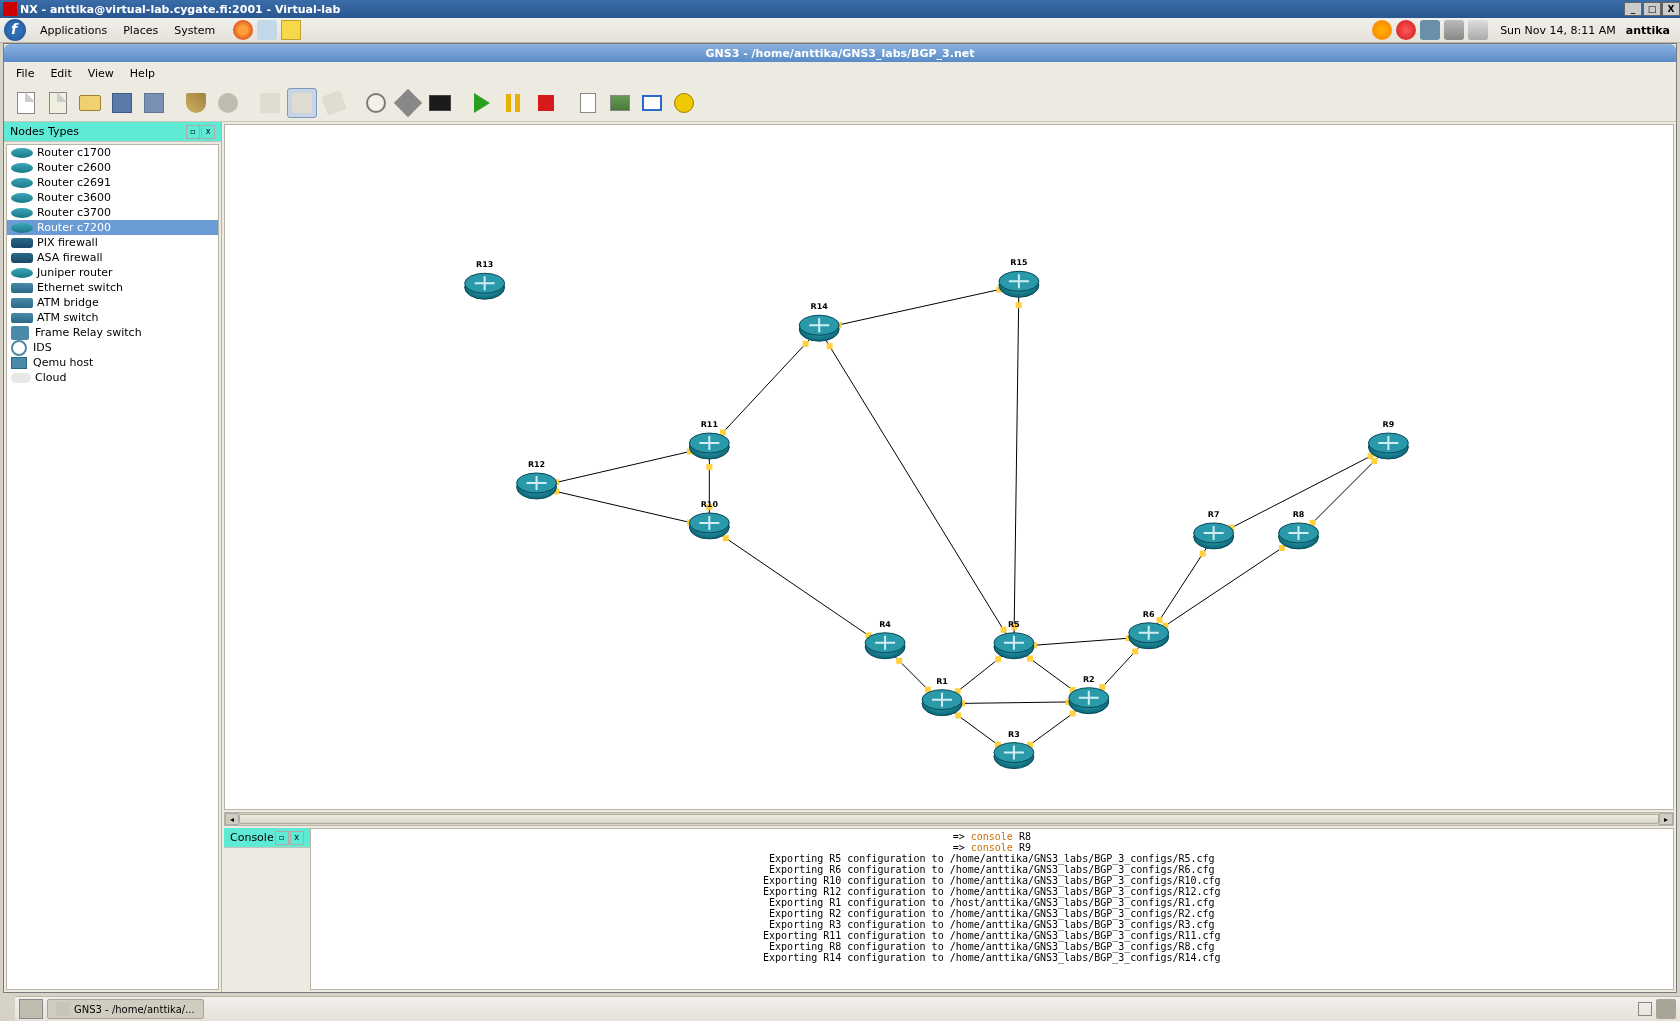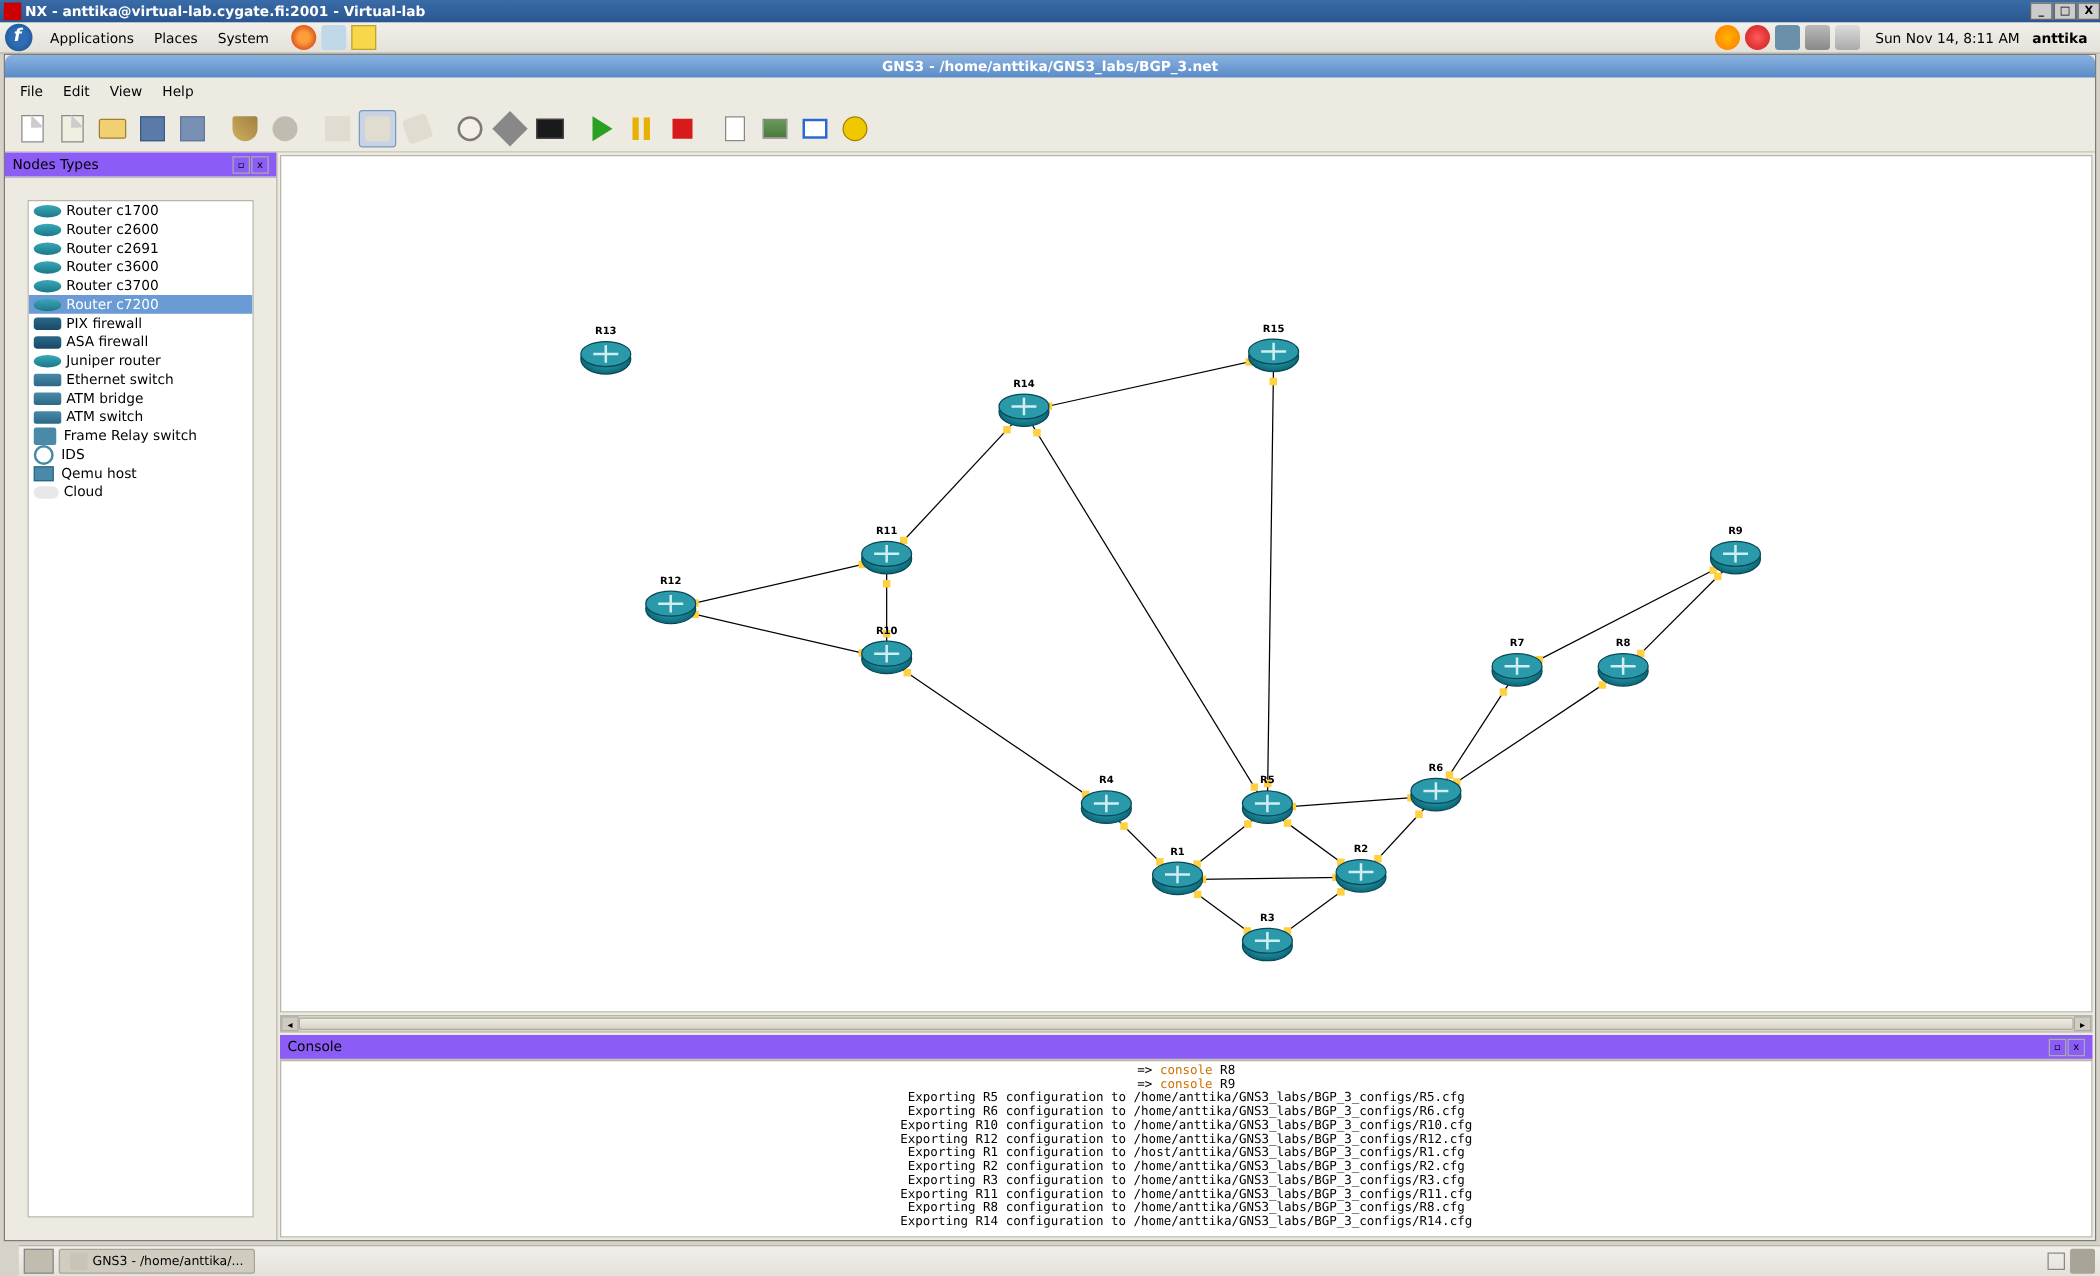--- a/index.html
+++ b/index.html
@@ -59,45 +59,45 @@
 .doc-icon { width: 16px; height: 20px; background: #fff; border: 1px solid #888; }
 .img-icon { width: 20px; height: 16px; background: linear-gradient(#6a9a5a,#4a7a3a); border:1px solid #888; }
 .rect-icon { width: 20px; height: 16px; border: 2px solid #2a6ad0; background: #fff; }
 .circle-y-icon { width: 20px; height: 20px; border-radius: 50%; background: #f0c800; border: 1px solid #a08000; }
 
 
 .gns3-main { flex: 1; display: flex; min-height: 0; }
 
 
 .nodes-panel { width: 218px; background: #edeae2; border-right: 1px solid #b8b4a8; display: flex; flex-direction: column; }
-.panel-header { height: 20px; padding: 2px 6px; font-weight: normal; background: #8b5cf6; display: flex; align-items: center; border-bottom: 1px solid #c8c4b8; }
+.panel-header { height: 20px; padding: 2px 6px; font-weight: normal; background: #5eead4; display: flex; align-items: center; border-bottom: 1px solid #c8c4b8; }
 .panel-header .spacer { flex: 1; }
 .panel-header .pbtn { width: 14px; height: 14px; border: 1px solid #aaa; font-size: 8px; display: flex; align-items: center; justify-content: center; margin-left: 1px; cursor: pointer; }
-.nodes-list { flex: 1; overflow: auto; background: #fff; border: 1px solid #b8b4a8; margin: 18px; }
+.nodes-list { flex: 1; overflow: auto; background: #fff; border: 1px solid #b8b4a8; margin: 2px; }
 .node-item { height: 15px; display: flex; align-items: center; padding: 0 4px; cursor: pointer; }
 .node-item.selected { background: #6b9bd4; color: #fff; }
 .router-glyph { width: 22px; height: 10px; background: linear-gradient(#3aa8b8,#1a7888); border-radius: 50%; margin-right: 4px; position: relative; }
 .pix-glyph { width: 22px; height: 10px; background: linear-gradient(#2a6888,#1a4868); border-radius: 3px; margin-right: 4px; }
 .sw-glyph { width: 22px; height: 10px; background: linear-gradient(#4a8aa8,#2a6888); border-radius: 2px; margin-right: 4px; }
 .fr-glyph { width: 18px; height: 14px; background: #4a8aa8; margin-right: 6px; border-radius: 2px; }
 .ids-glyph { width: 16px; height: 16px; border-radius: 50%; border: 2px solid #4a8aa8; margin-right: 6px; }
 .host-glyph { width: 16px; height: 12px; background: #4a8aa8; border: 1px solid #2a6888; margin-right: 6px; }
 .cloud-glyph { width: 20px; height: 10px; background: #e8e8e8; border-radius: 5px; margin-right: 4px; }
 
 
 .canvas-wrap { flex: 1; display: flex; flex-direction: column; min-width: 0; }
 .canvas { flex: 1; background: #fff; border: 1px solid #b8b4a8; margin: 2px; position: relative; overflow: hidden; }
 .canvas svg { width: 100%; height: 100%; }
 .hscroll { height: 14px; background: #e0ddd4; border: 1px solid #b8b4a8; margin: 0 2px 2px; position: relative; display: flex; }
 .hscroll .arrow { width: 14px; background: #d0ccc0; border: 1px solid #aaa; font-size: 8px; display: flex; align-items: center; justify-content: center; cursor: pointer; }
 .hscroll .track { flex: 1; background: #d8d4c8; position: relative; }
 .hscroll .thumb { position: absolute; top: 1px; bottom: 1px; left: 0; right: 0; background: linear-gradient(#f0ede4,#d8d4c8); border: 1px solid #b0ac9c; border-radius: 2px; }
 
 
-.console-panel { height: 162px; background: #edeae2; margin: 0 2px 2px; display: flex; flex-direction: column; }
+.console-panel { height: 162px; background: #edeae2; margin: 0 2px 2px; display: flex; flex-direction: row; }
 .console-body { flex: 1; background: #fff; border: 1px solid #b8b4a8; overflow: auto; padding: 2px 4px; font-family: monospace; font-size: 10px; line-height: 11px; text-align: center; }
 .console-body .line { white-space: nowrap; }
 .console-body .kw { color: #d07000; }
 
 
 .bottom-panel { position: absolute; bottom: 0; left: 15px; right: 0; height: 25px; background: linear-gradient(#f2f0ec,#e4e1d9); border-top: 1px solid #b8b4a8; display: flex; align-items: center; padding: 0 4px; }
 .bottom-panel .show-desktop { width: 24px; height: 20px; background: #c0bcb0; border: 1px solid #888; margin-right: 4px; }
 .bottom-panel .task { height: 20px; padding: 0 8px; background: #d0ccc0; border: 1px solid #a8a498; border-radius: 2px; display: flex; align-items: center; font-size: 10px; }
 .bottom-panel .spacer { flex: 1; }
 .bottom-panel .trash { width: 20px; height: 20px; background: #a8a498; border-radius: 2px; margin-left: 4px; }

